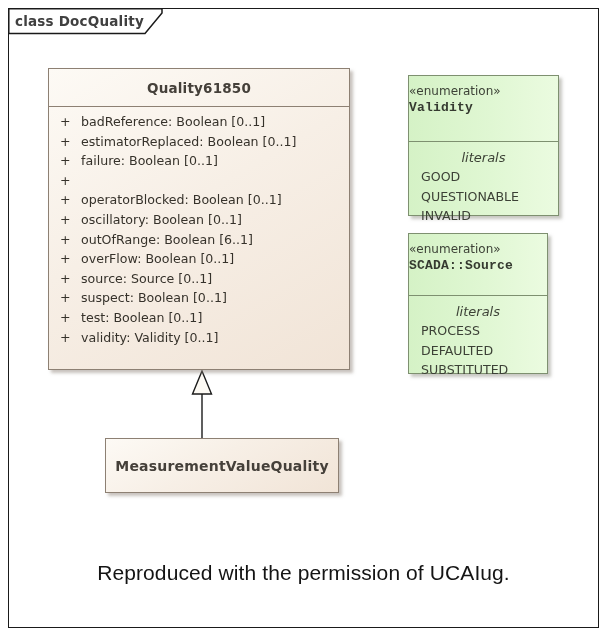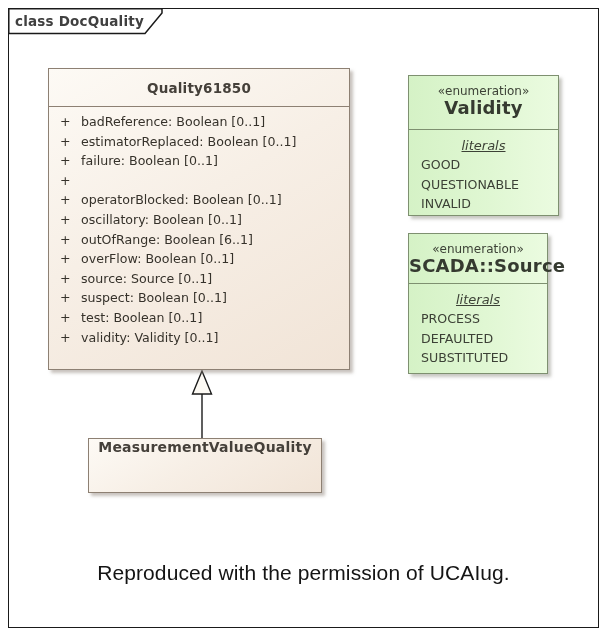--- a/index.html
+++ b/index.html
@@ -31,42 +31,42 @@
     display:flex;align-items:center;justify-content:center;
     font-weight:bold;font-size:13.5px;color:#45403a;letter-spacing:.2px;
   }
   .q-body{padding:5px 6px 0 0;}
   .attr-row{
     display:flex;font-size:12.6px;line-height:19.6px;color:#36322b;white-space:nowrap;
   }
   .attr-row .plus{width:21px;padding-left:11px;flex:none;color:#36322b;}
   
   .mvq-box{
-    left:88px;top:438px;width:232px;height:53px;
-    display:flex;justify-content:center;
+    left:105px;top:438px;width:232px;height:53px;
+    display:flex;align-items:center;justify-content:center;
   }
   .mvq-title{font-weight:bold;font-size:14px;color:#45403a;letter-spacing:.2px;}
   
   .uml-enum{
     border:1.2px solid #7e9070;
     background:linear-gradient(to right,#d5f2c6 0%,#e0f7d3 55%,#ebfbe0 100%);
     box-shadow:3px 3px 3px rgba(145,145,135,.5);
     color:#3c4136;
   }
   .validity-box{left:408px;top:75px;width:149px;height:139px;}
   .source-box{left:408px;top:233px;width:138px;height:139px;}
   .enum-head{
-    border-bottom:1.2px solid #7e9070;text-align:center;padding:7px 0 4px 0;
+    border-bottom:1.2px solid #7e9070;padding:7px 0 16px 0;
   }
   .enum-stereo{font-size:12px;color:#3c4136;line-height:16px;}
-  .enum-name{font-size:18px;font-weight:bold;color:#353a30;line-height:18px;letter-spacing:.2px;}
+  .enum-name{font-size:13px;font-weight:bold;color:#353a30;line-height:18px;letter-spacing:.2px;font-family:Liberation Mono, monospace;}
   .validity-box .enum-head{height:42px;}
   .source-box .enum-head{height:38px;}
   .enum-body{padding-top:6px;}
-  .enum-section{font-style:italic;text-align:center;font-size:13px;line-height:19px;color:#3c4136;text-decoration:underline;}
+  .enum-section{font-style:italic;text-align:center;font-size:13px;line-height:19px;color:#3c4136;}
   .enum-lit{font-size:12.6px;line-height:19.5px;padding-left:12px;color:#3c4136;white-space:nowrap;}
   
   .caption{
     left:0;top:561px;width:607px;text-align:center;
     font-family:"Liberation Sans","DejaVu Sans",sans-serif;
     font-size:21px;color:#141414;letter-spacing:.1px;
   }
   
   .overlay{left:0;top:0;width:607px;height:635px;pointer-events:none;}
 </style>

